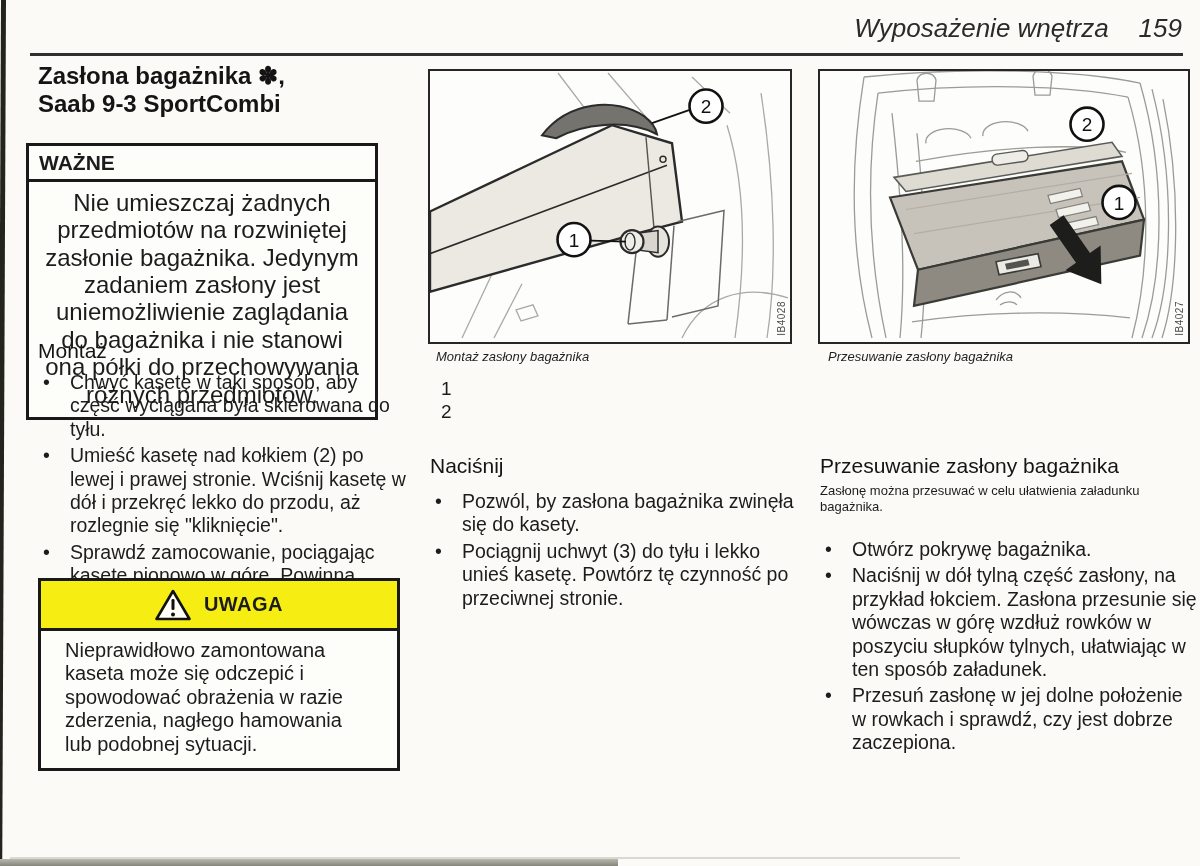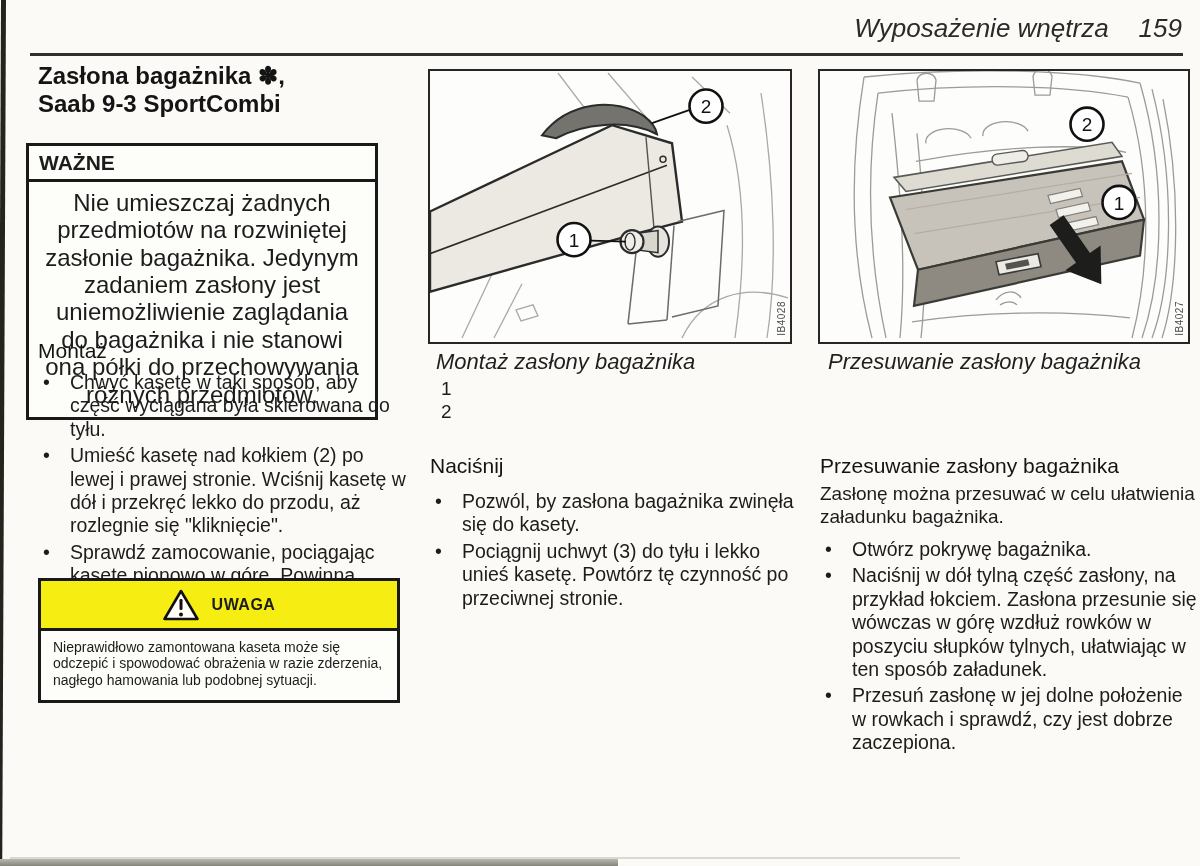--- a/index.html
+++ b/index.html
@@ -30,44 +30,44 @@
   .sec-heading{font-size:21px;font-weight:normal;color:#141414;}
   .montaz-heading{left:38px;top:339px;}
   .bullets{font-size:19.5px;line-height:1.2;}
   .montaz-list{left:38px;top:371px;width:374px;}
   .li{display:flex;margin:0 0 3px 0;}
   .li .mark{flex:0 0 27px;padding-left:5px;}
   .li .txt{flex:1;}
 
   .warning-box{left:38px;top:578px;width:362px;}
   .warning-head{background:#f6ee12;border-bottom:3px solid #191919;height:47px;display:flex;align-items:center;justify-content:center;gap:13px;}
-  .warning-title{font-size:16px;font-weight:bold;letter-spacing:.5px;text-align:right;}
-  .warning-box .box-body{font-size:14px;line-height:1.17;padding:8px 12px 12px;}
+  .warning-title{font-size:20px;font-weight:bold;letter-spacing:.5px;text-align:right;}
+  .warning-box .box-body{font-size:20px;line-height:1.17;padding:8px 24px 12px;}
 
   
   .figure{border:2.5px solid #262626;background:#fdfdfb;box-sizing:border-box;}
   .figure-montaz{left:428px;top:69px;width:364px;height:275px;}
   .figure-przesuwanie{left:818px;top:69px;width:372px;height:275px;}
   .figure svg{display:block;width:100%;height:100%;}
   .fig-code{position:absolute;right:3px;bottom:6px;writing-mode:vertical-rl;transform:rotate(180deg);font-size:10px;color:#4c4c48;letter-spacing:.5px;}
   svg text{font-size:19px;fill:#111;font-family:"Liberation Sans",sans-serif;}
 
-  .caption{font-style:italic;font-size:22px;color:#1f1f1f;}
+  .caption{font-style:italic;font-size:13px;color:#1f1f1f;}
   .caption-montaz{left:436px;top:349px;}
   .caption-przesuwanie{left:828px;top:349px;}
 
   .legend{left:441px;top:377px;width:360px;font-size:19px;line-height:1.22;}
   .legend-row{display:flex;}
   .legend-num{flex:0 0 24px;}
 
   .demontaz-heading{left:430px;top:454px;}
   .demontaz-list{left:430px;top:490px;width:372px;}
 
   .przesuwanie-heading{left:820px;top:454px;}
-  .przesuwanie-intro{left:820px;top:483px;width:378px;font-size:19px;line-height:1.2;}
+  .przesuwanie-intro{left:820px;top:483px;width:378px;font-size:13px;line-height:1.2;}
   .przesuwanie-list{left:820px;top:538px;width:382px;}
 </style>
 </head>
 <body>
 
 <div class="abs scan-edge-left"></div>
 <div class="abs scan-line-bottom"></div>
 <div class="abs scan-bar-bottom"></div>
 
 <div class="abs page-header">

